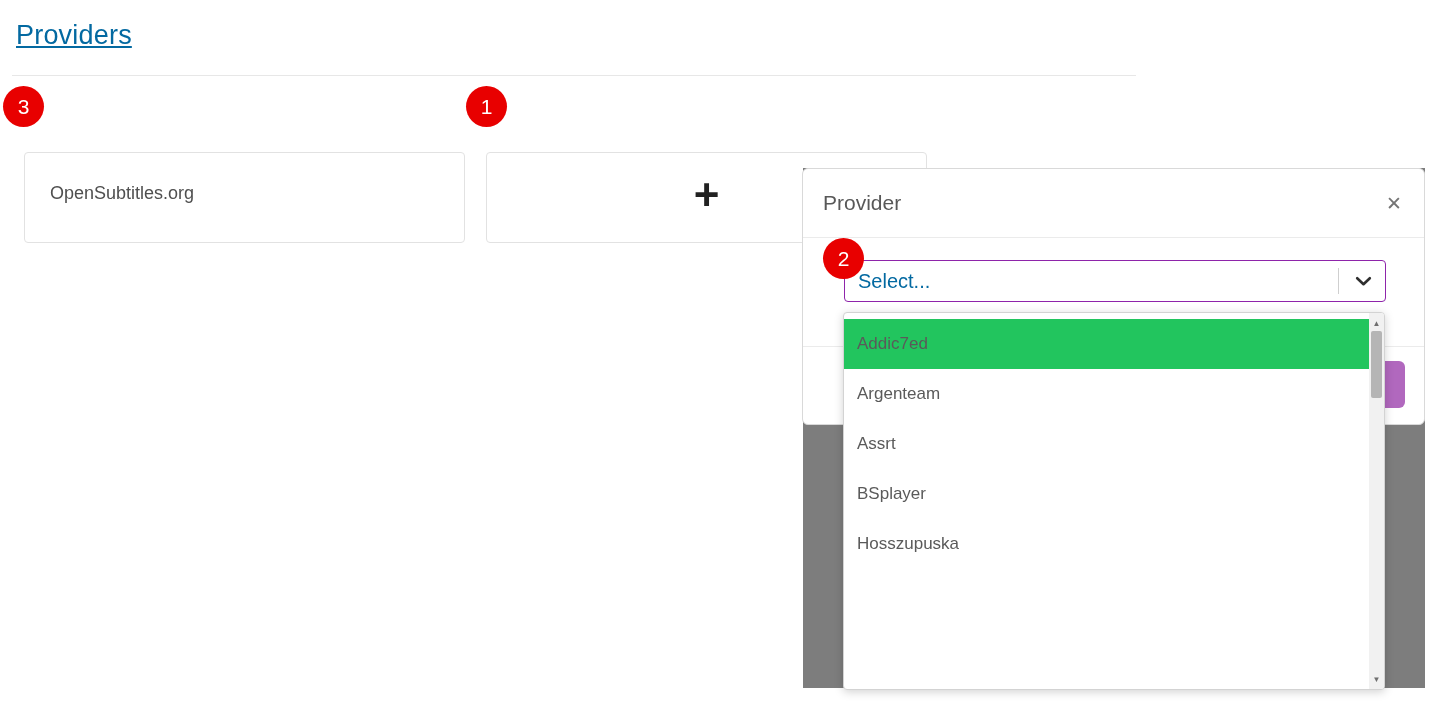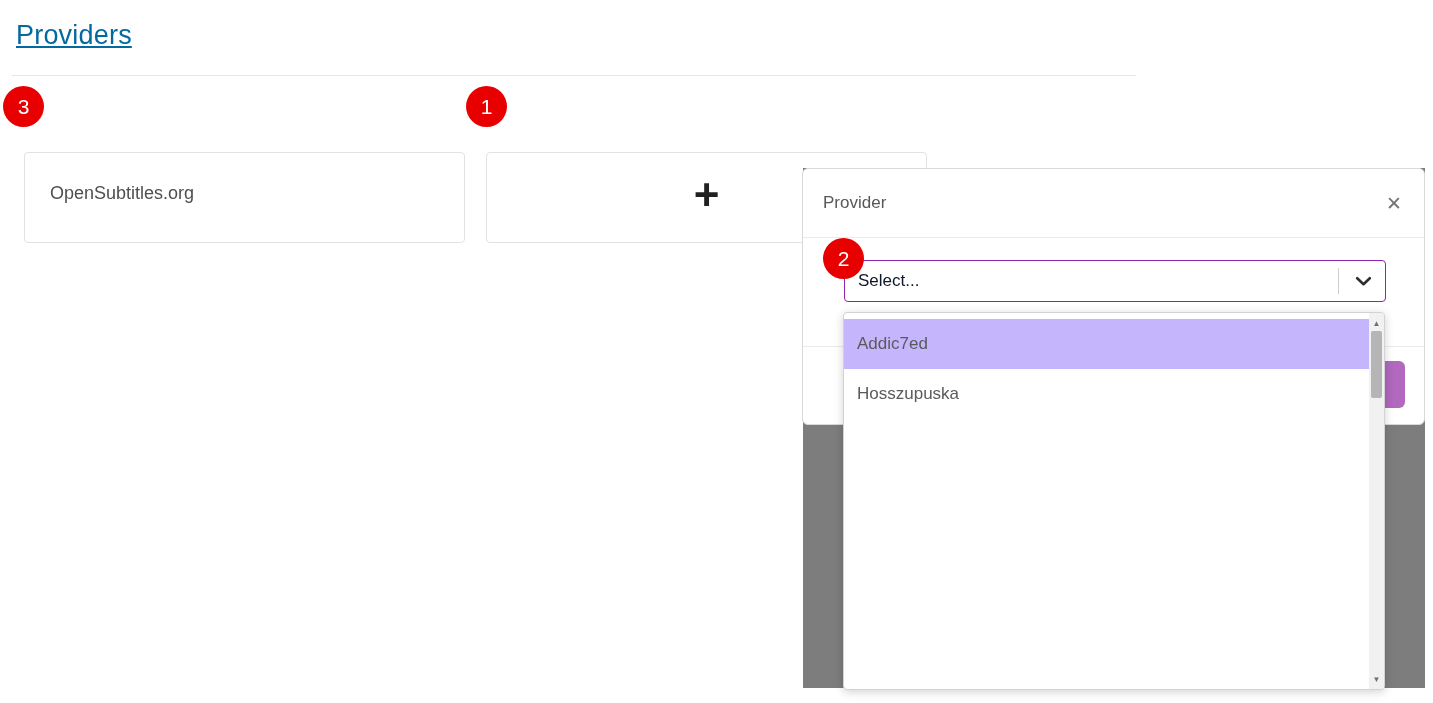--- a/index.html
+++ b/index.html
@@ -90,21 +90,21 @@
     position: absolute;
     left: 0; right: 0; top: 0;
     height: 69px;
     display: flex;
     align-items: center;
     justify-content: space-between;
     padding: 0 20px;
     border-bottom: 1px solid #ebebeb;
   }
   .modal-title {
-    font-size: 17px;
+    font-size: 21px;
     color: #585858;
   }
   .modal-close {
     background: none;
     border: none;
     cursor: pointer;
     font-size: 19px;
     color: #757575;
     line-height: 1;
     padding: 2px;
@@ -117,22 +117,22 @@
     height: 42px;
     border: 1.5px solid #8e24aa;
     border-radius: 4px;
     background: #ffffff;
     display: flex;
     align-items: center;
     cursor: pointer;
   }
   .select-placeholder {
     padding-left: 13px;
-    font-size: 17px;
-    color: #0f172a;
+    font-size: 20px;
+    color: #0369a1;
   }
   .select-separator {
     position: absolute;
     right: 46px;
     top: 7px;
     bottom: 7px;
     width: 1px;
     background: #cfcfcf;
   }
   .select-chevron {
@@ -188,21 +188,21 @@
   .menu-option {
     height: 50px;
     display: flex;
     align-items: center;
     padding-left: 13px;
     font-size: 17px;
     color: #5a5a5a;
     cursor: pointer;
     background: #ffffff;
   }
-  .menu-option.highlighted { background: #c4b5fd; }
+  .menu-option.highlighted { background: #22c55e; }
 
   .menu-scrollbar {
     position: absolute;
     right: 0; top: 0; bottom: 0;
     width: 15px;
     background: #f1f1f1;
   }
   .sb-arrow {
     position: absolute;
     left: 0; right: 0;
@@ -280,20 +280,23 @@
       </span>
     </div>
 
     <div class="modal-footer-divider"></div>
     <button class="save-button">Save</button>
   </div>
 
   <div class="dropdown-menu">
     <div class="menu-list">
       <div class="menu-option highlighted">Addic7ed</div>
+      <div class="menu-option">Argenteam</div>
+      <div class="menu-option">Assrt</div>
+      <div class="menu-option">BSplayer</div>
       <div class="menu-option">Hosszupuska</div>
     </div>
     <div class="menu-scrollbar">
       <span class="sb-arrow up">▲</span>
       <span class="sb-thumb"></span>
       <span class="sb-arrow down">▼</span>
     </div>
   </div>
 
   <div class="badge b3">3</div>

